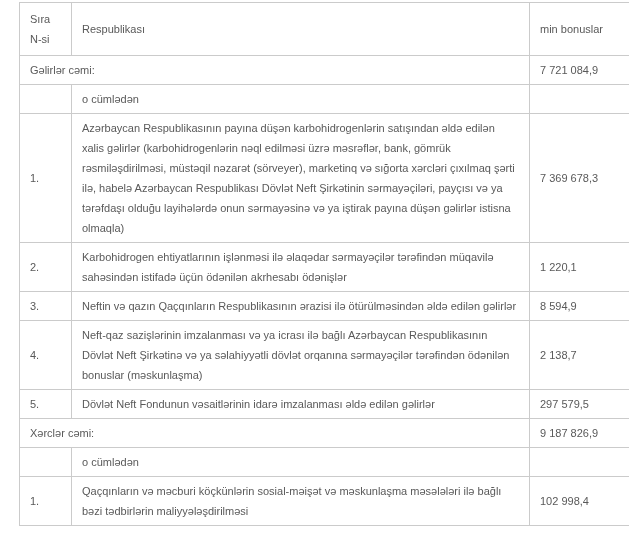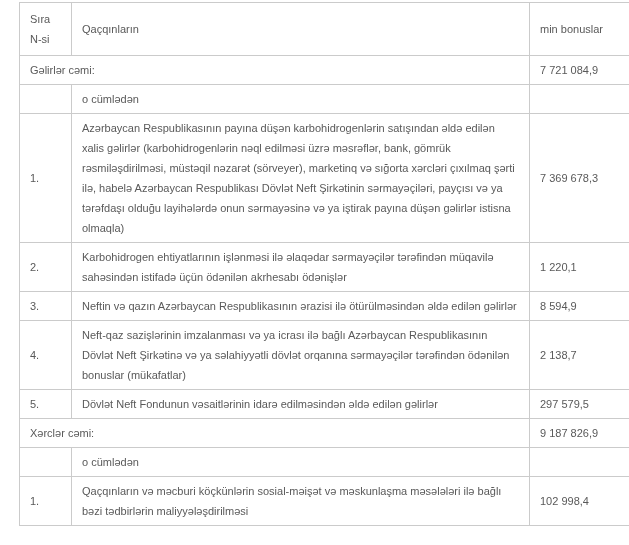--- a/index.html
+++ b/index.html
@@ -42,21 +42,21 @@
 <div class="table-wrap">
   <table class="data-table">
     <colgroup>
       <col class="col-num">
       <col class="col-ind">
       <col class="col-val">
     </colgroup>
     <thead>
       <tr>
         <th>Sıra N-si</th>
-        <th>Qaçqınların</th>
+        <th>Respublikası</th>
         <th>min bonuslar</th>
       </tr>
     </thead>
     <tbody>
         <tr>
           <td colspan="2">Gəlirlər cəmi:</td>
           <td>7 721 084,9</td>
         </tr>
         <tr>
           <td></td>
@@ -68,31 +68,31 @@
           <td>Azərbaycan Respublikasının payına düşən karbohidrogenlərin satışından əldə edilən xalis gəlirlər (karbohidrogenlərin nəql edilməsi üzrə məsrəflər, bank, gömrük rəsmiləşdirilməsi, müstəqil nəzarət (sörveyer), marketinq və sığorta xərcləri çıxılmaq şərti ilə, habelə Azərbaycan Respublikası Dövlət Neft Şirkətinin sərmayəçiləri, payçısı və ya tərəfdaşı olduğu layihələrdə onun sərmayəsinə və ya iştirak payına düşən gəlirlər istisna olmaqla)</td>
           <td>7 369 678,3</td>
         </tr>
         <tr>
           <td>2.</td>
           <td>Karbohidrogen ehtiyatlarının işlənməsi ilə əlaqədar sərmayəçilər tərəfindən müqavilə sahəsindən istifadə üçün ödənilən akrhesabı ödənişlər</td>
           <td>1 220,1</td>
         </tr>
         <tr>
           <td>3.</td>
-          <td>Neftin və qazın Azərbaycan Respublikasının ərazisi ilə ötürülməsindən əldə edilən gəlirlər</td>
+          <td>Neftin və qazın Qaçqınların Respublikasının ərazisi ilə ötürülməsindən əldə edilən gəlirlər</td>
           <td>8 594,9</td>
         </tr>
         <tr>
           <td>4.</td>
-          <td>Neft-qaz sazişlərinin imzalanması və ya icrası ilə bağlı Azərbaycan Respublikasının Dövlət Neft Şirkətinə və ya səlahiyyətli dövlət orqanına sərmayəçilər tərəfindən ödənilən bonuslar (mükafatlar)</td>
+          <td>Neft-qaz sazişlərinin imzalanması və ya icrası ilə bağlı Azərbaycan Respublikasının Dövlət Neft Şirkətinə və ya səlahiyyətli dövlət orqanına sərmayəçilər tərəfindən ödənilən bonuslar (məskunlaşma)</td>
           <td>2 138,7</td>
         </tr>
         <tr>
           <td>5.</td>
-          <td>Dövlət Neft Fondunun vəsaitlərinin idarə edilməsindən əldə edilən gəlirlər</td>
+          <td>Dövlət Neft Fondunun vəsaitlərinin idarə imzalanması əldə edilən gəlirlər</td>
           <td>297 579,5</td>
         </tr>
         <tr>
           <td colspan="2">Xərclər cəmi:</td>
           <td>9 187 826,9</td>
         </tr>
         <tr>
           <td></td>
           <td>o cümlədən</td>
           <td></td>

